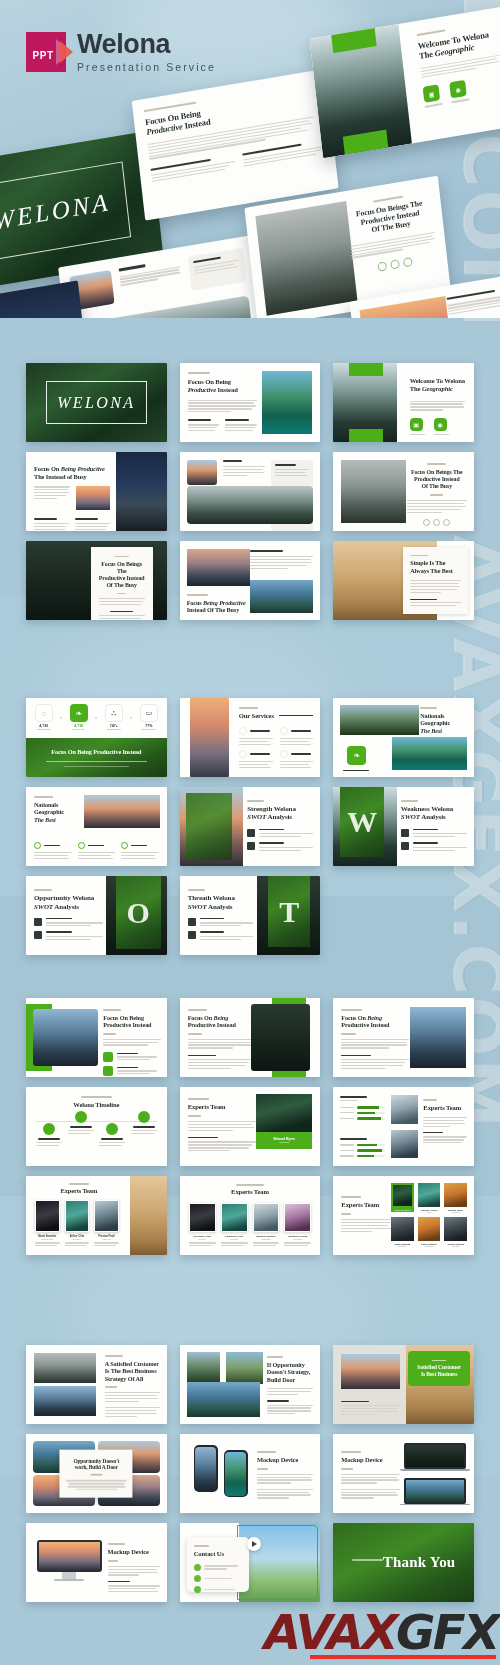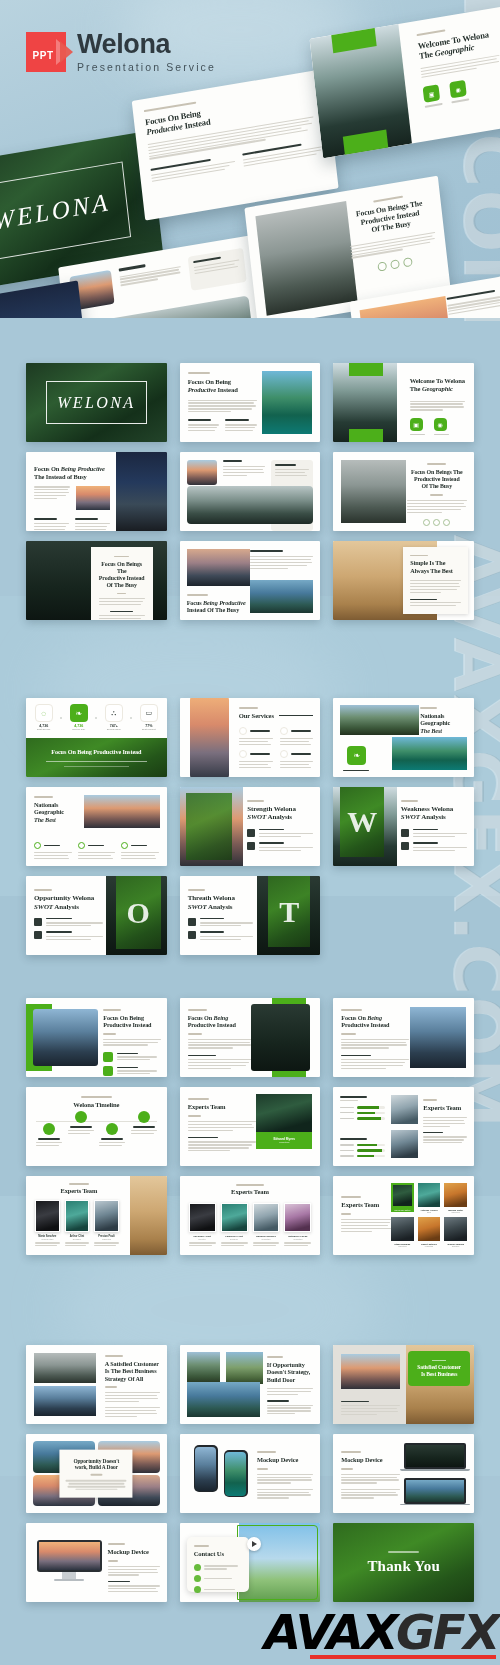--- a/index.html
+++ b/index.html
@@ -31,21 +31,21 @@
     color:rgba(255,255,255,.14);
     text-shadow:0 1px 0 rgba(255,255,255,.30), 0 -1px 0 rgba(0,0,0,.07);
     white-space:nowrap; user-select:none;
   }
   .wm-r1 { top:330px; right:-34px; font-size:74px; transform:rotate(90deg); transform-origin:right top; }
   .wm-r2 { top:1130px; right:-20px; font-size:70px; transform:rotate(90deg); transform-origin:right top; }
 
   
   .header { position:absolute; top:30px; left:26px; display:flex; align-items:center; gap:11px; z-index:30; }
   .ppt-badge {
-    width:40px; height:40px; background:#ef4444; position:relative;
+    width:40px; height:40px; background:#be185d; position:relative;
     display:flex; align-items:center; justify-content:center; flex:0 0 auto;text-align:right;
   }
   .ppt-badge .lbl {
     color:#fff; font-size:10px; font-weight:700; letter-spacing:.6px;
     position:relative; z-index:2; transform:translate(-3px,4px);
   }
   .ppt-badge .tri {
     position:absolute; right:-7px; top:50%; transform:translateY(-50%);
     width:0;height:0;border-top:11px solid transparent;border-bottom:11px solid transparent;
     border-left:13px solid #e8564c; opacity:.92;
@@ -133,21 +133,21 @@
     font-family:"Liberation Serif", serif; font-weight:700; color:rgba(255,255,255,.88);
     line-height:1; display:flex; align-items:center; justify-content:center;
   }
 
   
   .avax { position:absolute; right:4px; bottom:6px; z-index:60; width:232px; text-align:right; }
   .avax .row {
     font-family:"DejaVu Sans", sans-serif; font-weight:700; font-style:italic;
     font-size:48px; line-height:.92; letter-spacing:-2.5px;
   }
-  .avax .a { color:#000000; }
+  .avax .a { color:#7f1d1d; }
   .avax .g { color:#2b2b2b; }
   .avax .bar { height:4px; background:#e8302a; margin:1px 0 0 auto; width:186px; }
   .avax .dom {
     font-family:"DejaVu Sans", sans-serif; font-weight:700; font-style:italic;
     font-size:23px; color:#2b2b2b; letter-spacing:-1px; margin-top:-24px; margin-right:4px;
   }
   .avax .wrap { position:relative; }
 </style>
 </head>
 <body>
@@ -1343,21 +1343,21 @@
               </div>
             </div>
         </div>
       </div>
       <div style="position:absolute;left:48%;top:14px;width:14px;height:14px;border-radius:50%;background:#fff;box-shadow:0 1px 3px rgba(0,0,0,.25);display:flex;align-items:center;justify-content:center;">
         <div style="width:0;height:0;border-top:3px solid transparent;border-bottom:3px solid transparent;border-left:5px solid #3c3c3c;margin-left:1.5px;"></div>
       </div>
     </div>
 
     <div class="slide ph-grass">
-      <div style="position:absolute;inset:0;display:flex;flex-direction:column;align-items:center;justify-content:center;">
+      <div style="position:absolute;inset:0;display:flex;align-items:center;justify-content:center;">
         <div class="t-eyebrow" style="width:22%;background:rgba(255,255,255,.55);margin-bottom:5px;"></div>
         <div style="font-family:'Liberation Serif',serif;font-weight:700;color:#fff;font-size:15px;letter-spacing:.2px;">Thank You</div>
       </div>
     </div>
   </div>
 
   <div class="avax">
     <div class="wrap">
       <div class="row">
         <span class="a">AVAX</span><span class="g">GFX</span>

